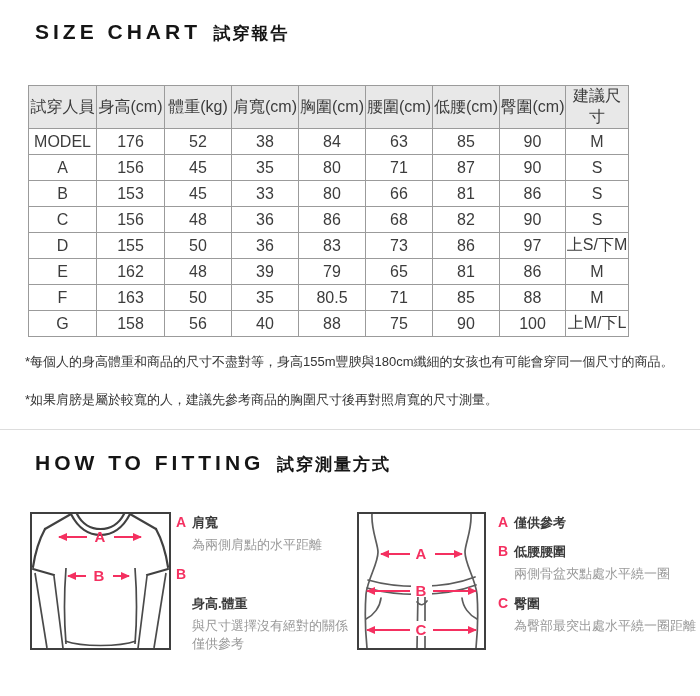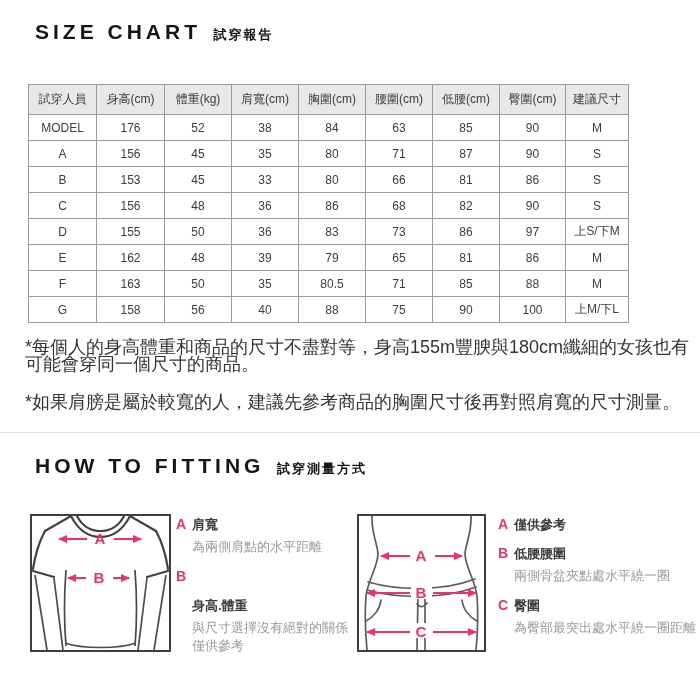--- a/index.html
+++ b/index.html
@@ -1,27 +1,27 @@
 <!DOCTYPE html>
 <html><head>
 <meta charset="utf-8">
 <style>
   html,body{margin:0;padding:0;background:#fff;}
   .page{width:700px;height:696px;position:relative;background:#fff;overflow:hidden;
         font-family:"Liberation Sans","DejaVu Sans",sans-serif;color:#3c3c3c;}
   .sec-title{margin:20px 0 0 35px;white-space:nowrap;}
   .sec-title .en{font-size:21px;letter-spacing:4px;color:#151515;font-weight:600;text-align:right;}
-  .sec-title .zh{font-size:13px;letter-spacing:2px;color:#151515;font-weight:700;margin-left:8px;font-family:Liberation Mono, monospace;}
+  .sec-title .zh{font-size:17px;letter-spacing:2px;color:#151515;font-weight:700;margin-left:8px;font-family:Liberation Mono, monospace;}
   table.size{border-collapse:collapse;table-layout:fixed;width:600px;margin:40px 14px 0 28px;
-             font-size:12px;color:#3c3c3c;}
+             font-size:16px;color:#3c3c3c;}
   table.size th,table.size td{border:1px solid #9b9b9b;text-align:center;padding:0;}
   table.size th{background:#e8e8e8;font-weight:400;height:29px;}
   table.size td{height:25px;background:#fff;}
   .notes{margin:16px 0 0 25px;}
-  .note{font-size:18px;color:#333;margin:0 0 21px 0;line-height:17px;}
+  .note{font-size:13px;color:#333;margin:0 0 21px 0;line-height:17px;}
   hr.divider{border:none;border-top:1px solid #ddd;margin:16px 0 0 0;}
   .fit-title{margin-top:21px;}
   .fitting-area{position:relative;height:210px;margin-top:18px;}
   .diagram-box{position:absolute;border:2px solid #3f3f3f;background:#fff;}
   .box-shirt{left:30px;top:18px;width:137px;height:134px;}
   .box-pants{left:357px;top:18px;width:125px;height:134px;}
   .legend{position:absolute;top:20px;}
   .legend-top{left:176px;width:178px;}
   .legend-bottom{left:498px;width:200px;}
   .legend-item{display:flex;margin-bottom:12px;}

